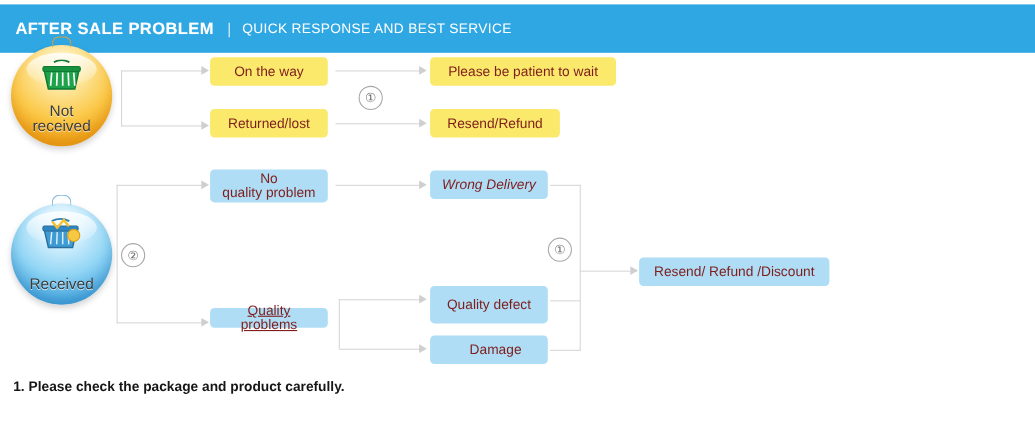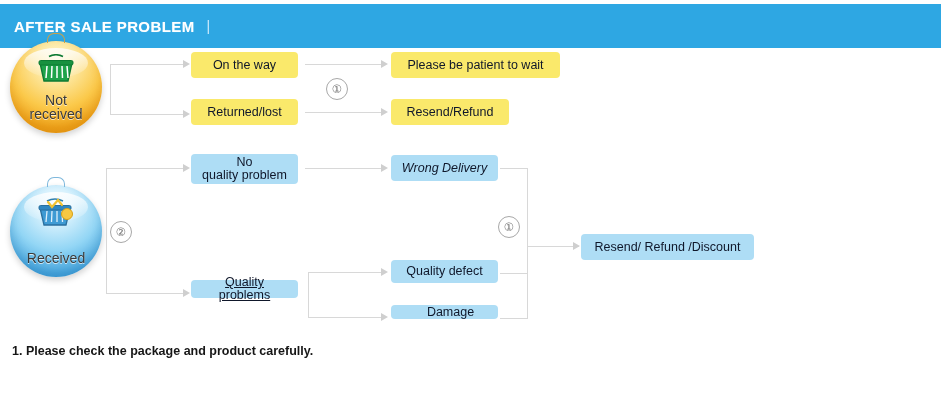--- a/index.html
+++ b/index.html
@@ -120,21 +120,21 @@
 
   
   .fbox {
     position: absolute;
     display: flex;
     align-items: center;
     justify-content: center;
     text-align: center;
     border-radius: 4px;
     font-size: 12.5px;
-    color: #0f172a;
+    color: #7f1d1d;
     box-sizing: border-box;
     padding: 0 8px;
     line-height: 13px;
     font-family: "Liberation Sans", sans-serif;
   }
   .fbox.yellow { background: #fae96b; }
   .fbox.blue   { background: #aeddf5; }
 
   
   .ln {
@@ -184,20 +184,21 @@
   }
 </style>
 </head>
 <body>
 
 <div id="page">
 
   <div class="header-bar">
     <span class="header-title">AFTER SALE PROBLEM</span>
     <span class="header-sep">|</span>
+    <span class="header-sub">QUICK RESPONSE AND BEST SERVICE</span>
   </div>
 
   <div class="status-circle circle-orange">
     <div class="hanger"></div>
     <div class="circle-gloss"></div>
     <div class="basket-icon">
       <svg width="38" height="30" viewBox="0 0 38 30" xmlns="http://www.w3.org/2000/svg">
         <path d="M3 9 L35 9 L31 27 L7 27 Z" fill="#1fa34a" stroke="#0e7a33" stroke-width="1.4"></path>
         <rect x="2" y="6.5" width="34" height="4.5" rx="1.6" fill="#18913f" stroke="#0e7a33" stroke-width="1"></rect>
         <path d="M12 2.5 Q19 -1 26 2.5" fill="none" stroke="#0e7a33" stroke-width="1.6"></path>
@@ -275,22 +276,22 @@
   <div class="ln ln-h" style="left:305px; top:168px; width:80px;"></div>
   <div class="arrow-head" style="left:381px; top:164px;"></div>
 
   <div class="ln ln-v" style="left:308px; top:272px; height:45px;"></div>
   <div class="ln ln-h" style="left:308px; top:272px; width:78px;"></div>
   <div class="ln ln-h" style="left:308px; top:317px; width:78px;"></div>
   <div class="arrow-head" style="left:381px; top:268px;"></div>
   <div class="arrow-head" style="left:381px; top:313px;"></div>
 
   <div class="fbox blue" style="left:391px; top:155px; width:107px; height:26px;font-style:italic;">Wrong Delivery</div>
-  <div class="fbox blue" style="left:391px; top:260px; width:107px; height:23px;">Quality defect</div>
-  <div class="fbox blue" style="left:391px; top:305px; width:107px; height:14px;padding-left:20px;">Damage</div>
+  <div class="fbox blue" style="left:391px; top:260px; width:107px; height:34px;">Quality defect</div>
+  <div class="fbox blue" style="left:391px; top:305px; width:107px; height:26px;padding-left:20px;">Damage</div>
 
   <div class="ln ln-h" style="left:500px; top:168px; width:28px;"></div>
   <div class="ln ln-h" style="left:500px; top:273px; width:28px;"></div>
   <div class="ln ln-h" style="left:500px; top:318px; width:28px;"></div>
   <div class="ln ln-v" style="left:527px; top:168px; height:151px;"></div>
   <div class="ln ln-h" style="left:527px; top:246px; width:52px;"></div>
   <div class="arrow-head" style="left:573px; top:242px;"></div>
 
   <div class="num-circle" style="left:498px; top:216px;">①</div>
 

